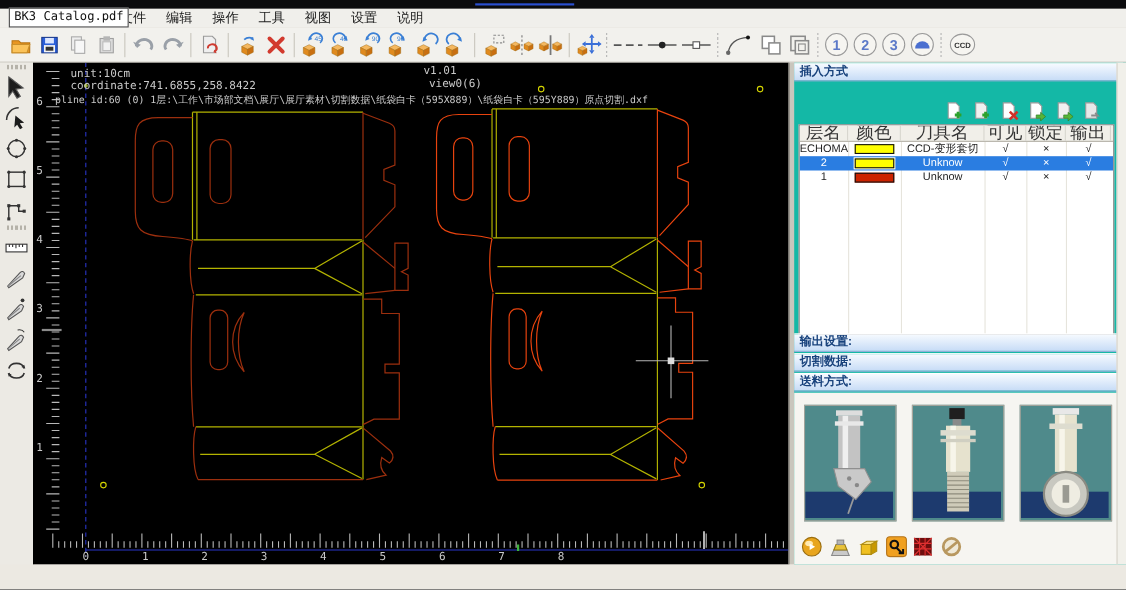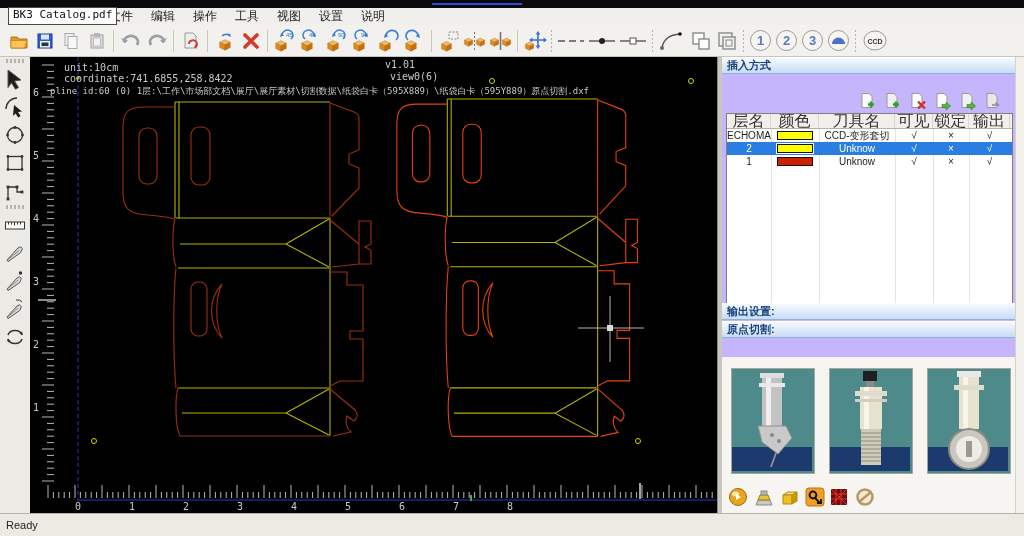--- a/index.html
+++ b/index.html
@@ -36,21 +36,21 @@
   
   #canvas{left:30px;top:57px;width:687px;height:456px;background:#000;overflow:hidden;}
   .cvtext{position:absolute;font:10px "DejaVu Sans Mono",monospace;color:#c9c9c9;white-space:nowrap;}
   #pline-label{font-size:9px;max-width:676px;overflow:hidden;}
   .rnum{position:absolute;font:10px "DejaVu Sans Mono",monospace;color:#c9c9c9;width:12px;text-align:center;}
 
   
   #divider{left:717px;top:57px;width:5px;height:456px;background:#c9c6bd;border-left:1px solid #8f8c84;}
 
   
-  #sidepanel{left:722px;top:57px;width:302px;height:456px;background:#c4b5fd;}
+  #sidepanel{left:722px;top:57px;width:302px;height:456px;background:#14b8a6;}
   .sec-bar{position:absolute;left:0;width:294px;height:15px;box-sizing:content-box;
            background:linear-gradient(#f6faff,#c7dcf6);border-top:1px solid #ffffff;border-bottom:1px solid #8fb0d8;
            color:#18427c;font-weight:bold;font-size:11px;line-height:15px;padding-left:5px;}
   #scroll-strip{right:0;top:0;width:8px;height:456px;background:#f1f0ea;border-left:1px solid #d5d2c9;}
 
   #layer-toolbar{left:0;top:34px;width:280px;height:20px;display:flex;justify-content:flex-end;align-items:center;gap:7px;}
   .lic{width:18px;height:18px;flex:none;}
 
   
   #layer-table{left:4px;top:56px;width:285px;height:190px;background:#fff;border:1px solid #7f7f7f;overflow:hidden;}
@@ -549,21 +549,22 @@
             <i class="sw sw-r"></i>
           </span>
         <span class="c c2">Unknow</span>
         <span class="c c3">√</span>
         <span class="c c4">×</span>
         <span class="c c5">√</span>
       </div>
     </div>
 
     <div class="sec-bar" style="top:246px;">输出设置:</div>
-    <div class="sec-bar" style="top:264px;">原点切割:</div>
+    <div class="sec-bar" style="top:264px;">切割数据:</div>
+    <div class="sec-bar" style="top:282px;">送料方式:</div>
 
     <div class="abs" id="tools-area">
       <div class="tframe" style="left:9px;">
         <svg width="80" height="102">
             <rect x="0" y="0" width="80" height="78" fill="#4f8a8b"></rect>
             <rect x="0" y="78" width="80" height="24" fill="#1d3a6e"></rect>
           <rect x="28" y="4" width="24" height="5" fill="#dddddd"></rect>
             <rect x="30" y="9" width="20" height="48" fill="#c3c3c3"></rect>
             <rect x="34" y="9" width="5" height="48" fill="#efefef"></rect>
           <rect x="27" y="14" width="26" height="4" fill="#e8e8e8"></rect>
@@ -626,23 +627,20 @@
           </svg></span>
       <span class="bic" style="left:133px;"><svg width="20" height="20">
             <circle cx="10" cy="10" r="7.5" fill="#efe9d8" stroke="#b89860" stroke-width="2.5"></circle>
             <path d="M4.5,14.5l11-9" stroke="#b89860" stroke-width="2.5"></path>
           </svg></span>
     </div>
 
     <div class="abs" id="scroll-strip"></div>
   </div>
 
-  <div class="abs" id="statusbar">
-    <span>Ready</span>
-  </div>
 
   <svg width="0" height="0" style="position:absolute">
     <defs>
       <g id="cube-g">
           <path d="M2,6 8,3l6,3-6,3z" fill="#f5b860" stroke="#a06a10" stroke-width=".5"></path>
           <path d="M2,6v6l6,3V9z" fill="#e08a1e" stroke="#a06a10" stroke-width=".5"></path>
           <path d="M14,6v6l-6,3V9z" fill="#c96f10" stroke="#a06a10" stroke-width=".5"></path>
         </g>
       <symbol id="cube" viewBox="0 0 16 16">
           <use href="#cube-g"></use>

